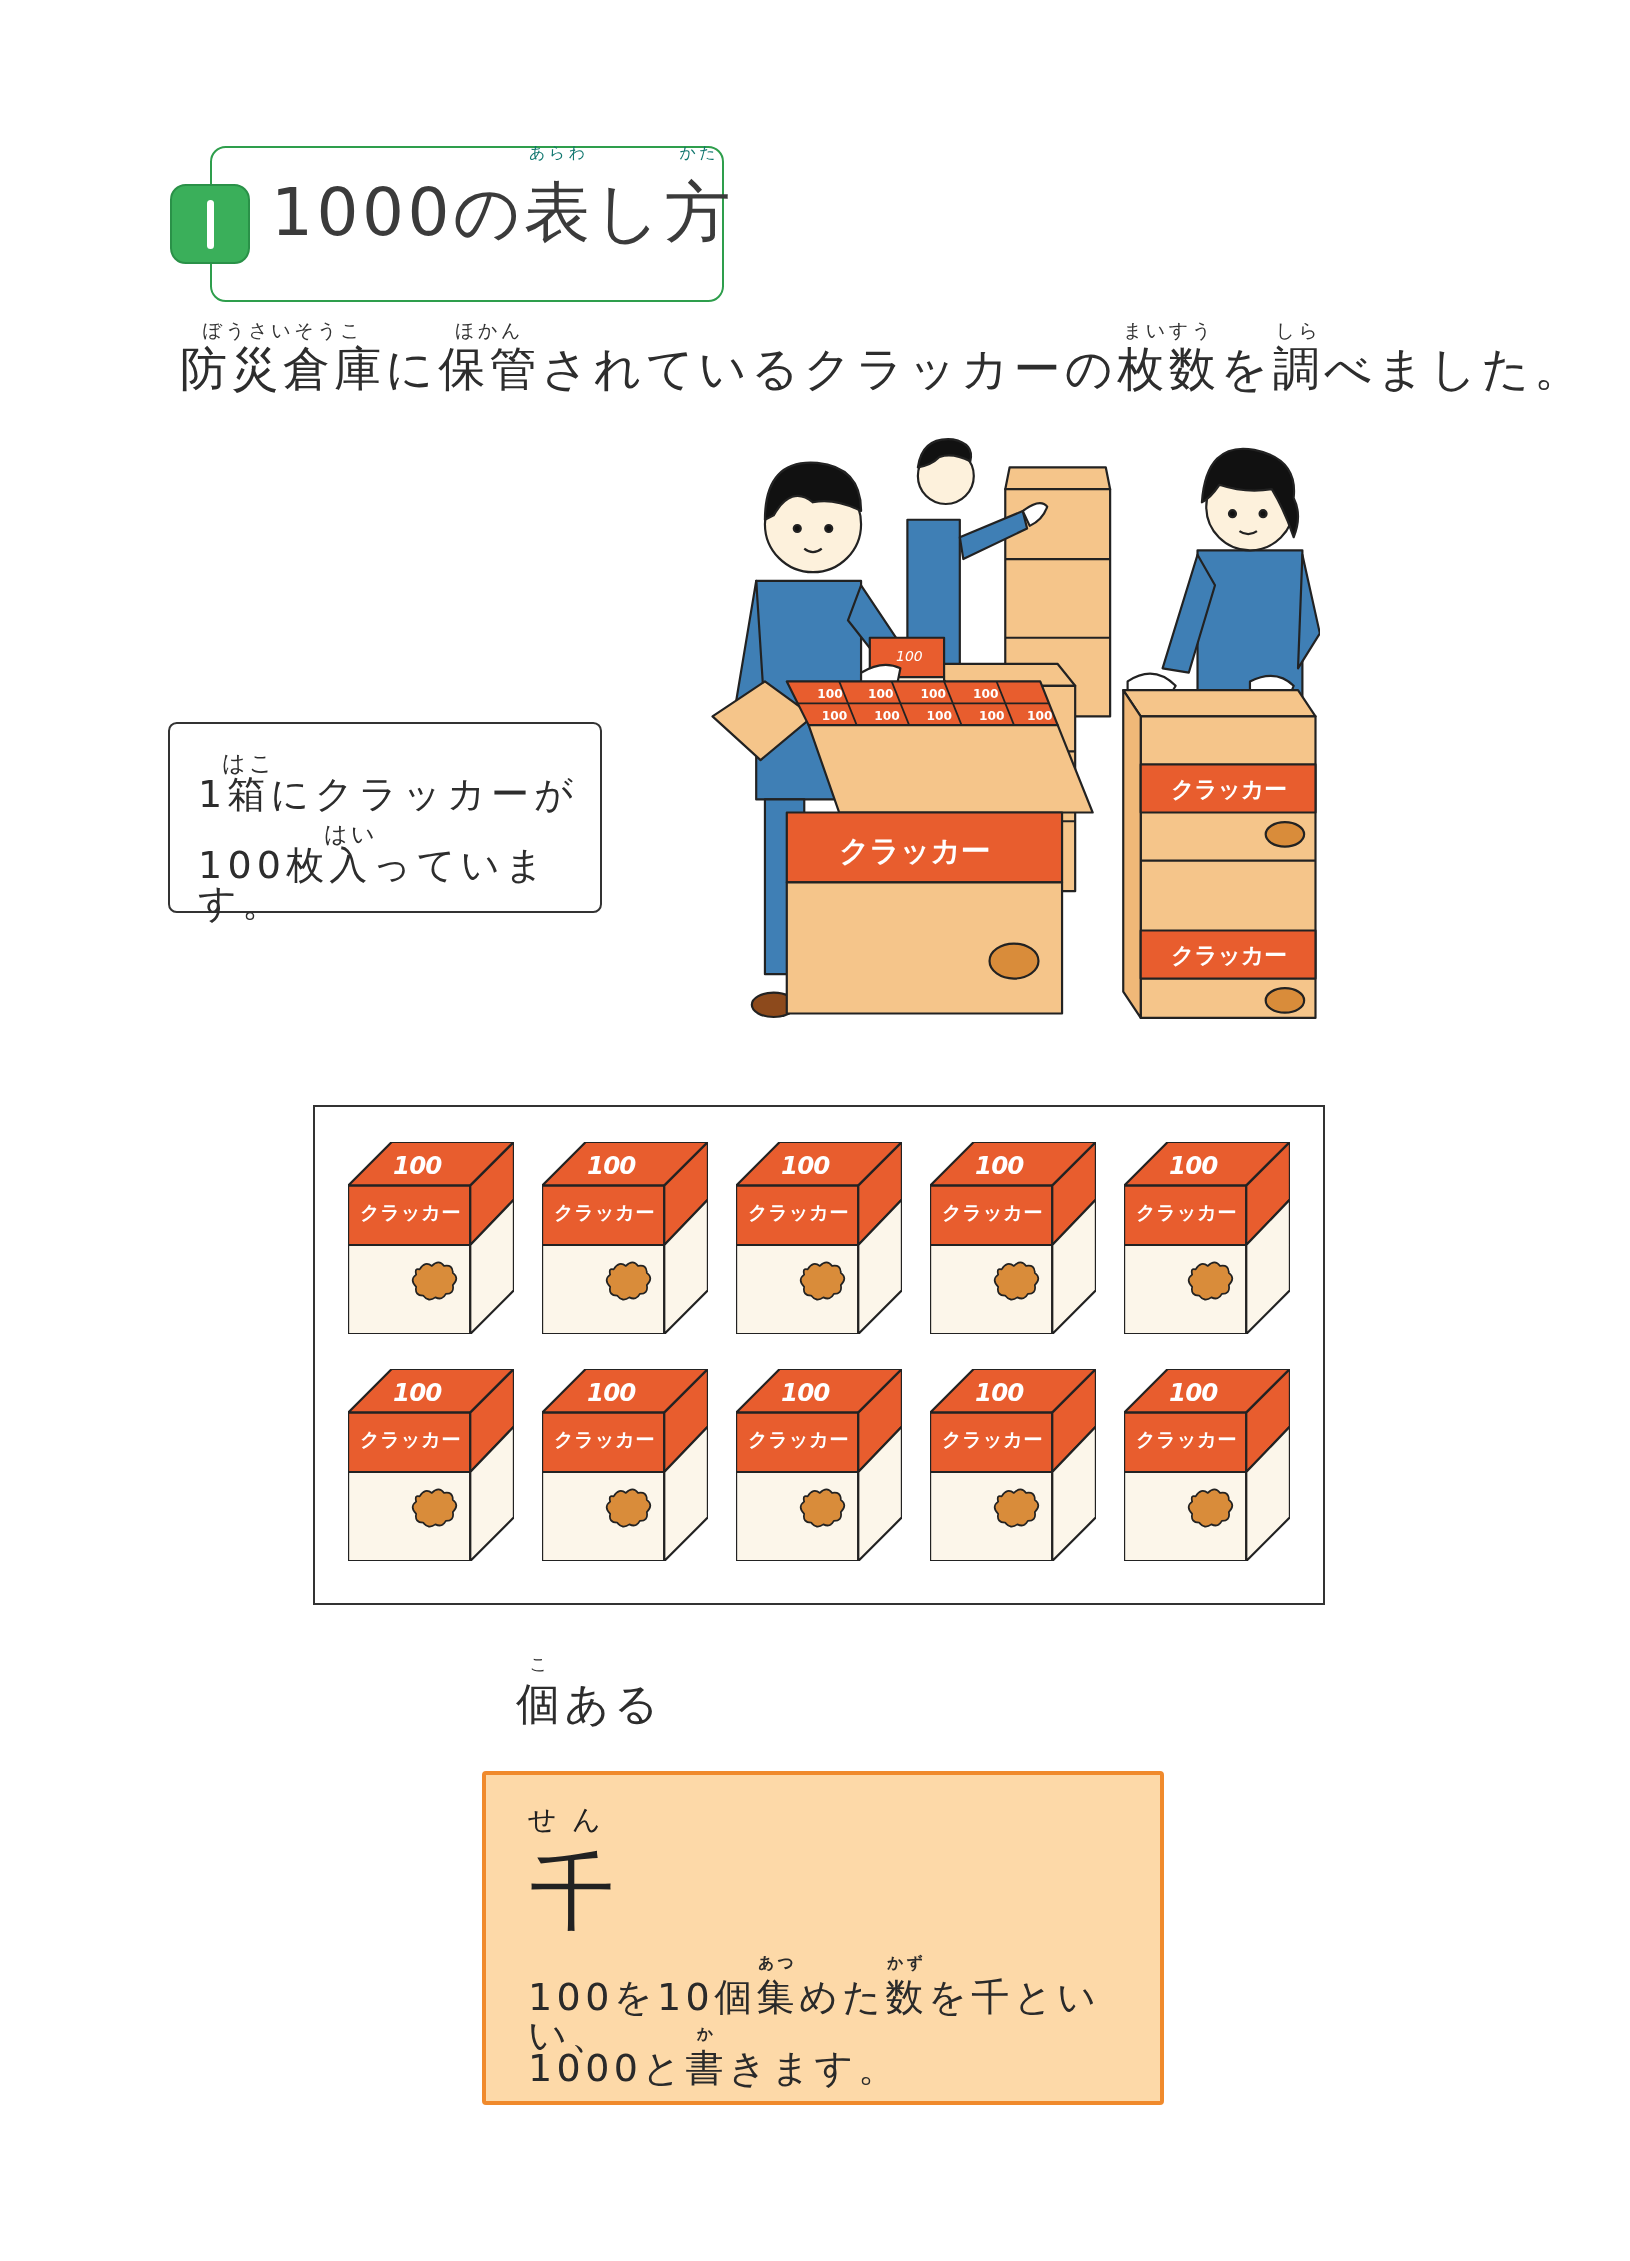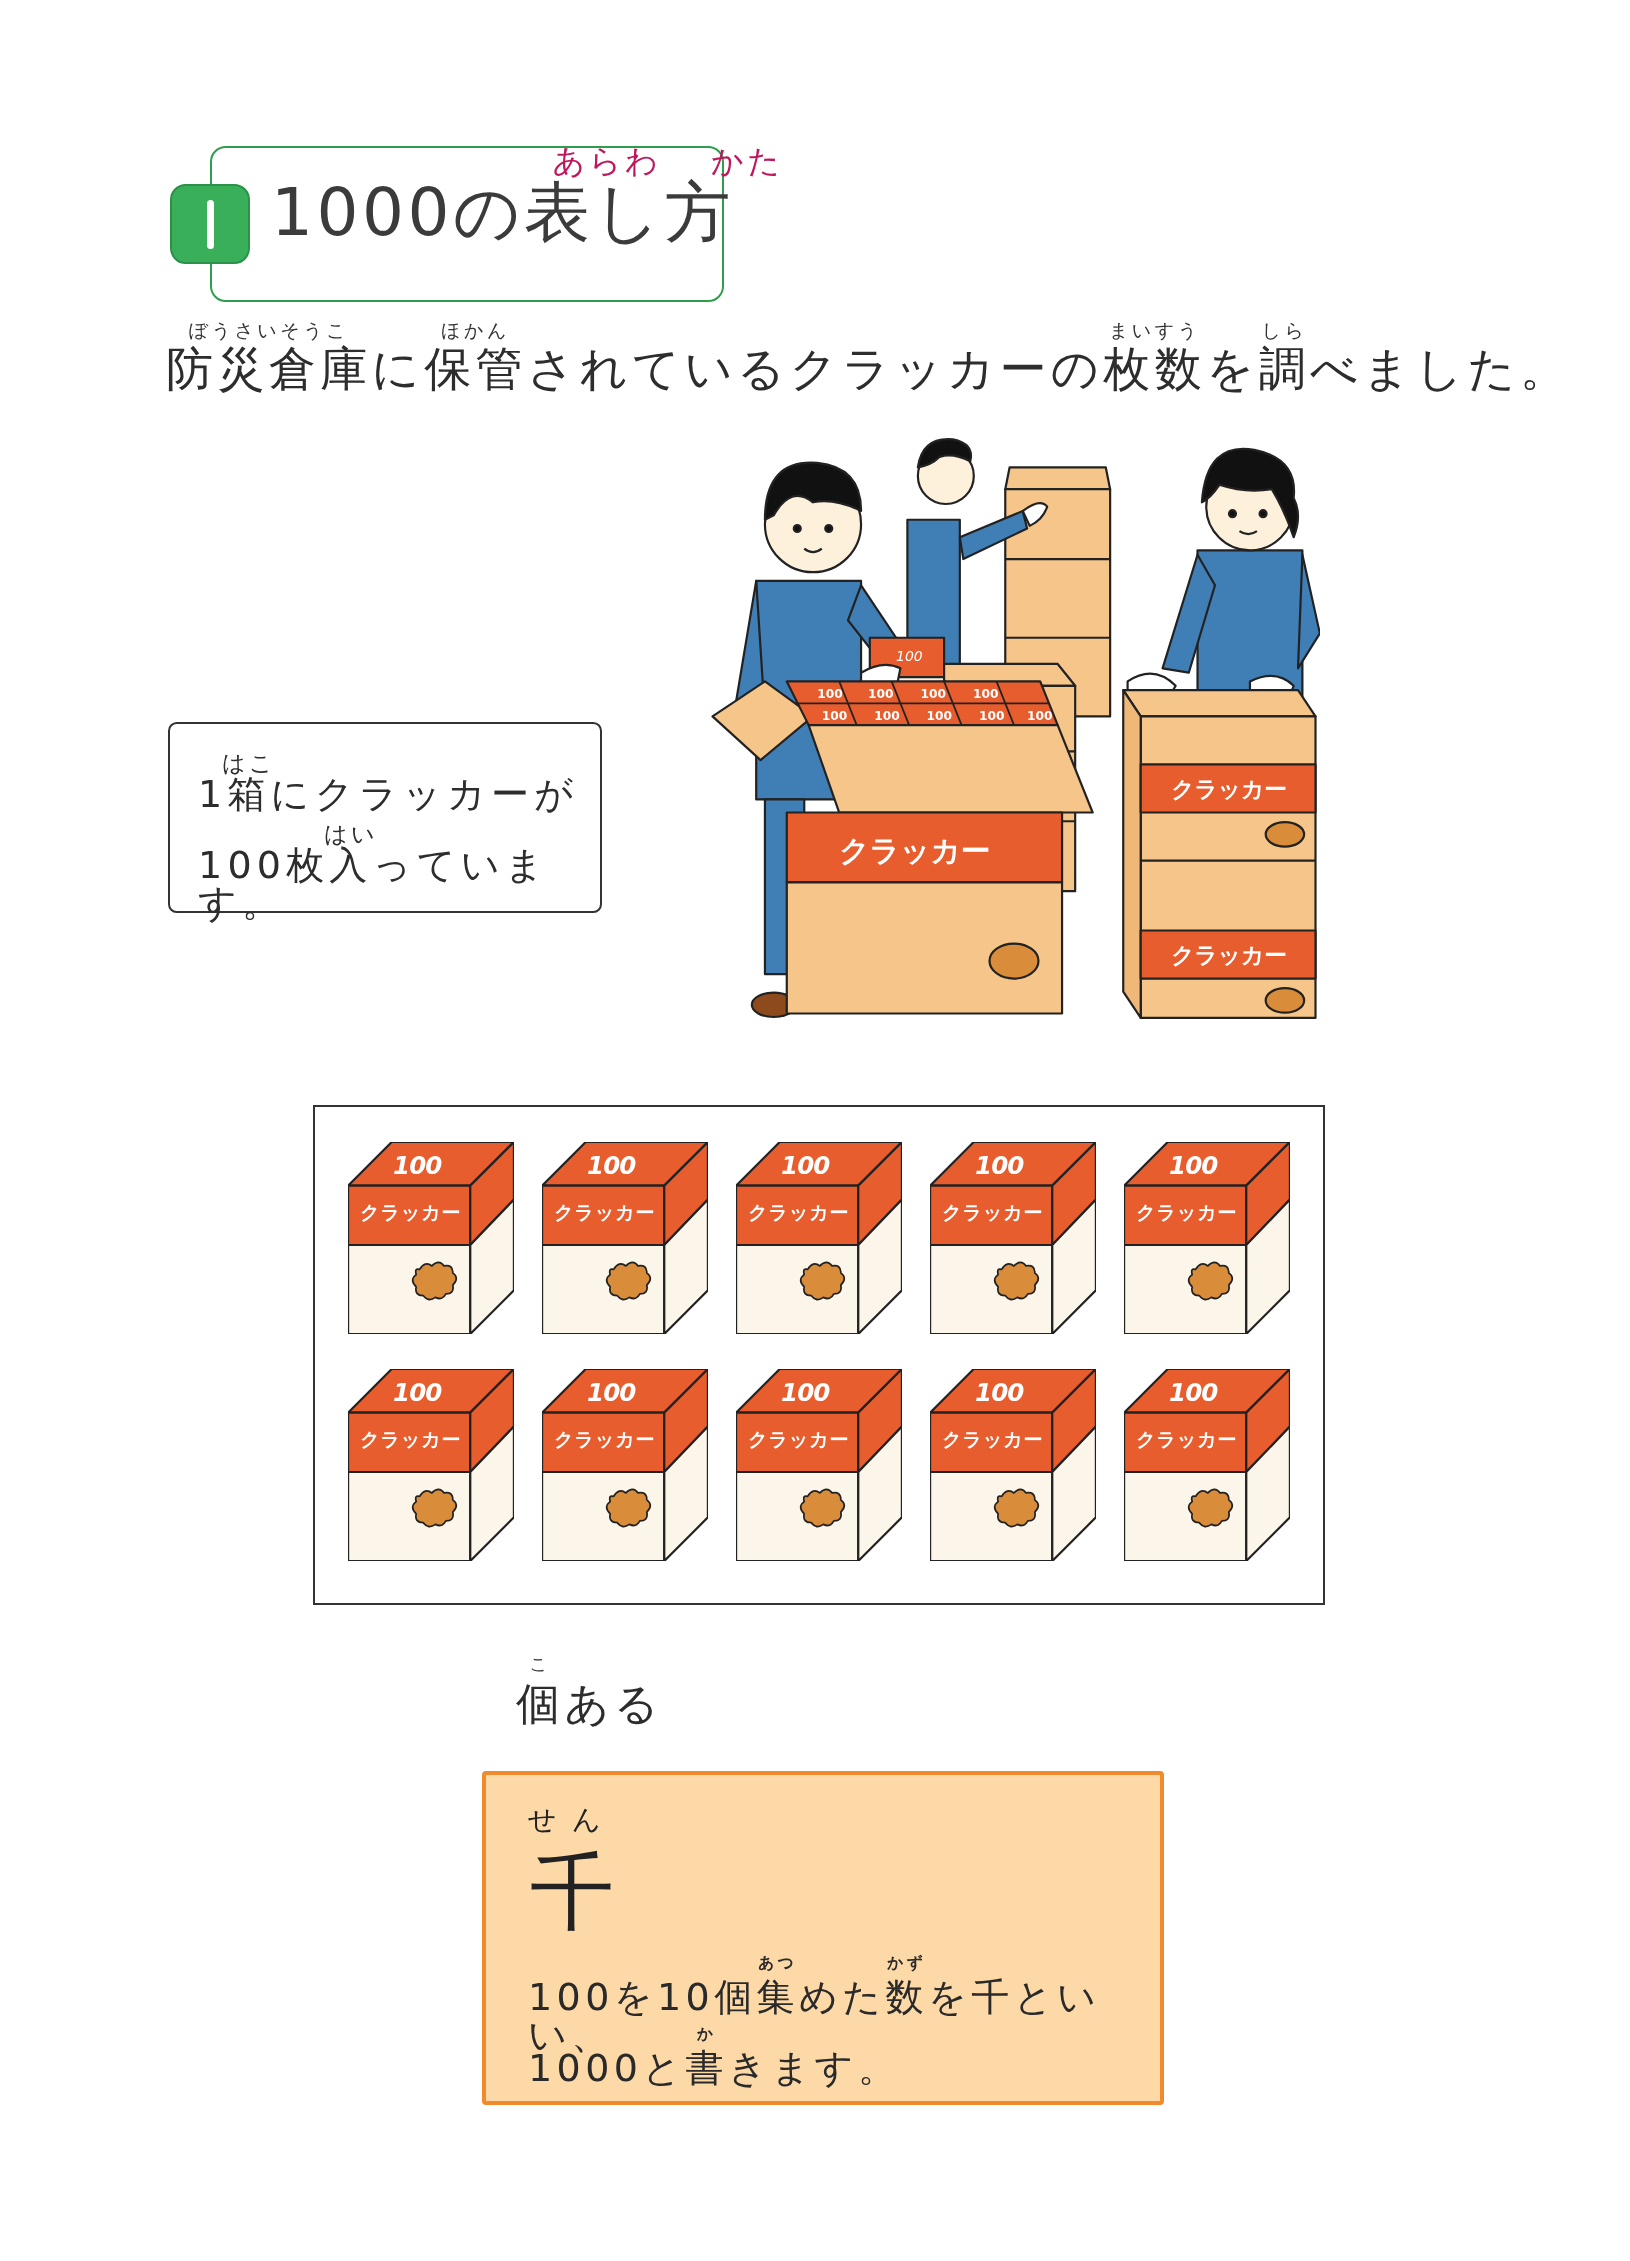--- a/index.html
+++ b/index.html
@@ -7,24 +7,24 @@
   body { position: relative; font-family: "DejaVu Sans", "Liberation Sans", sans-serif; color: #2a2a2a; }
 
   .ruby-wrap { display: inline-block; position: relative; }
   .ruby-wrap .rt { position: absolute; left: 50%; transform: translateX(-50%); white-space: nowrap; font-weight: normal; letter-spacing: 3.5px; }
 
   
   .title-box { position: absolute; left: 210px; top: 146px; width: 514px; height: 156px; border: 2.6px solid #2e9e4c; border-radius: 15.7px; background: #fff; }
   .title-num { position: absolute; left: 170px; top: 184px; width: 80px; height: 80px; border-radius: 15.7px; background: #3aaf5a; border: 2.6px solid #2a9148; }
   .title-num .bar { position: absolute; left: 35px; top: 14px; width: 7px; height: 49px; background: #fff; border-radius: 3.5px; }
   .title-text { position: absolute; left: 271px; top: 180px; font-size: 66px; color: #3b3b3b; letter-spacing: 3.5px; line-height: 1; }
-  .title-text .rt { top: -35px; font-size: 32px; color: #be185d; margin-left: 48px; }
-
-  
-  .intro { position: absolute; left: 166px; top: 345px; font-size: 47px; letter-spacing: 4.4px; line-height: 1; color: #2d2d2d; }
+  .title-text .rt { top: -35px; font-size: 16px; color: #0f766e; }
+
+  
+  .intro { position: absolute; left: 180px; top: 345px; font-size: 47px; letter-spacing: 4.4px; line-height: 1; color: #2d2d2d; }
   .intro .rt { top: -24.5px; font-size: 19px; color: #333; }
 
   
   .info-box { position: absolute; left: 168px; top: 722px; width: 434px; height: 191px; border: 2.6px solid #333; border-radius: 8.7px; background: #fff; }
   .info-line { position: absolute; left: 28px; font-size: 38px; letter-spacing: 5.2px; line-height: 1; color: #2d2d2d; }
   .info-line .rt { top: -23px; font-size: 23px; }
   .info-line.l1 { top: 51px; }
   .info-line.l2 { top: 122px; }
 
   

